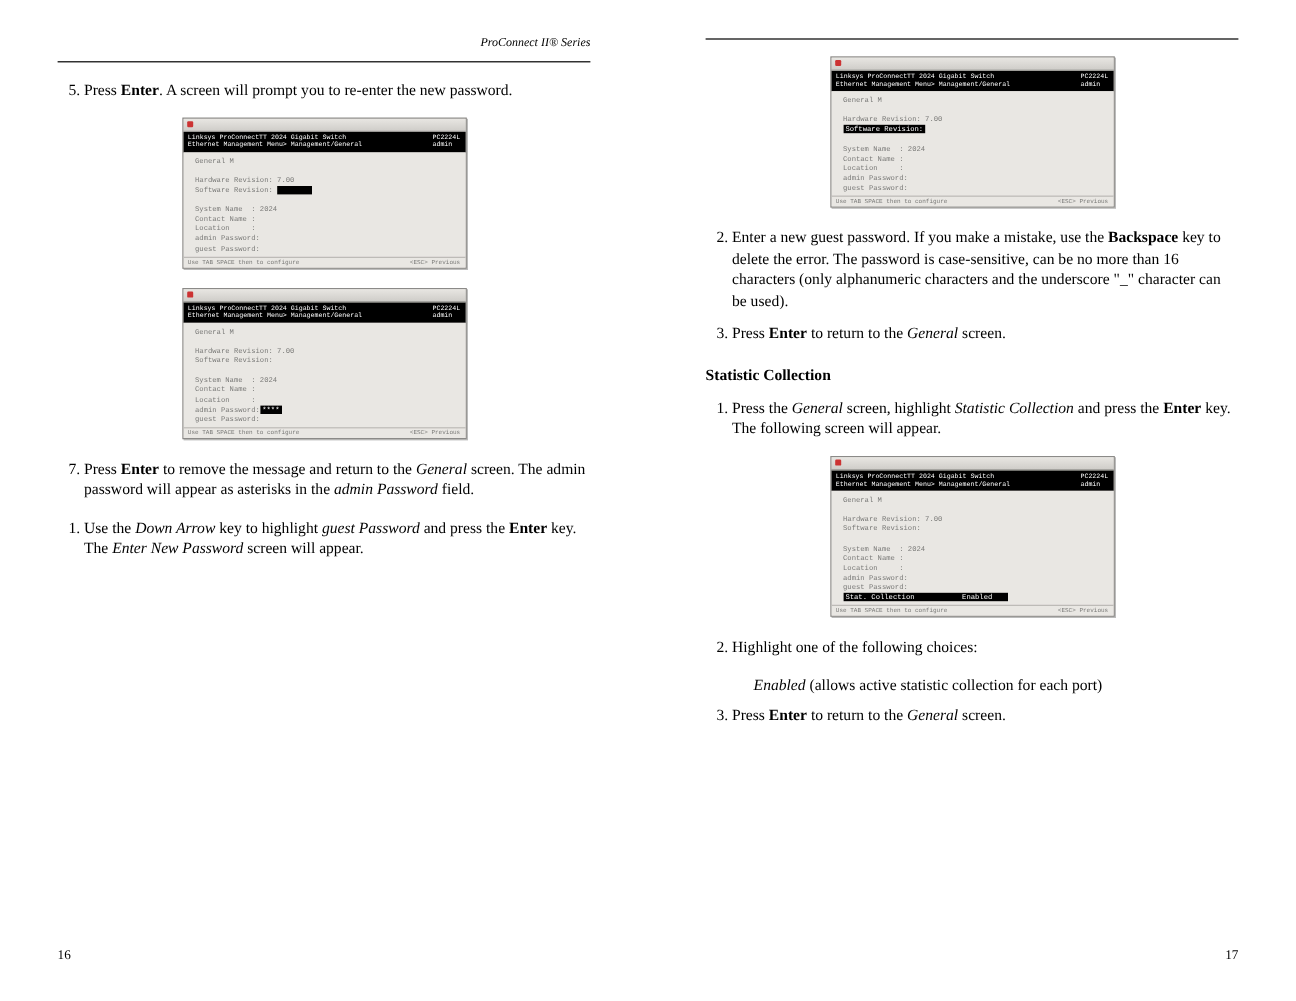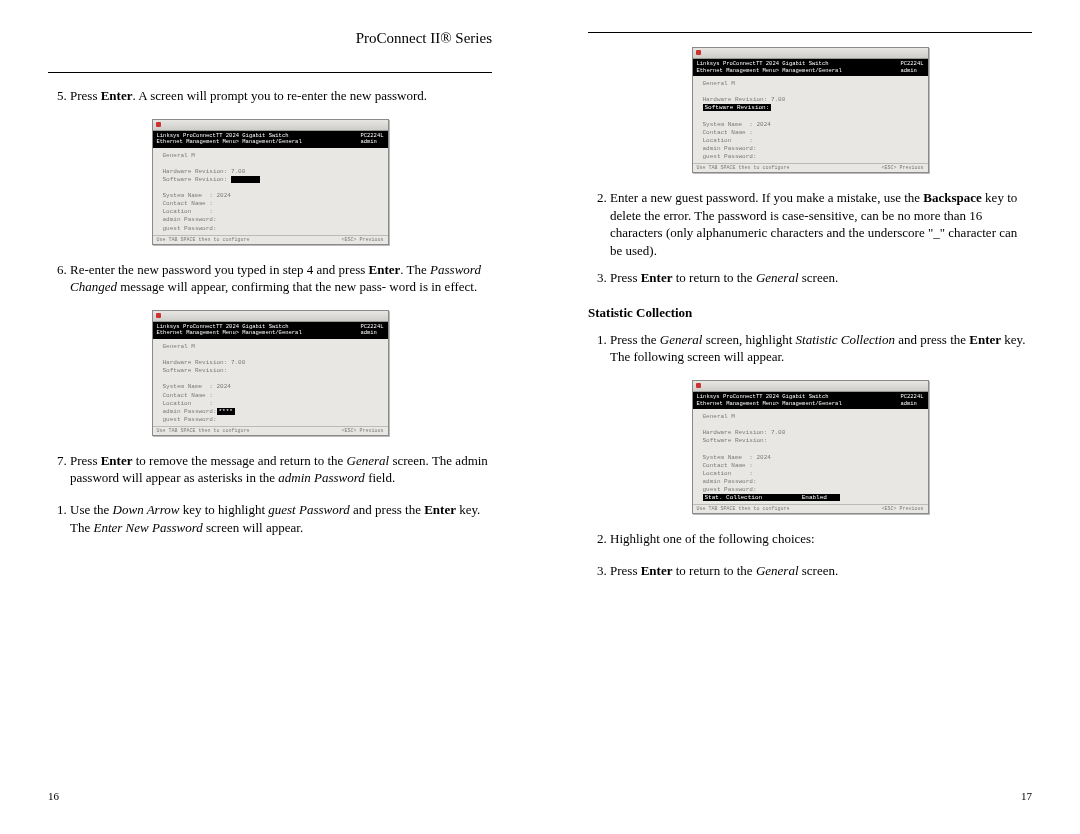--- a/index.html
+++ b/index.html
@@ -19,22 +19,23 @@
   }
   .page {
     width: 540px;
     height: 834px;
     box-sizing: border-box;
     padding: 30px 48px 20px 48px;
     position: relative;
   }
   .page-left  { border-right: 0; }
   .hdr {
-    font-size: 15px;
-    margin-bottom: 25px;
+    font-style: italic;
+    font-size: 10px;
+    margin-bottom: 10px;
   }
   .hdr.left  { text-align: right; }
   .hdr.right { text-align: left; }
   .rule {
     border: none;
     border-top: 1px solid #000;
     margin: 2px 0 14px 0;
   }
   ol.steps {
     margin: 0 0 14px 0;
@@ -148,26 +149,20 @@
             <div class="line"><span>admin Password:</span></div>
             <div class="line"><span>guest Password:</span></div>
           </div>
         <div class="statusbar">
           <span>Use TAB SPACE then to configure</span>
           <span>&lt;ESC&gt; Previous</span>
         </div>
       </div>
     </div>
 
-    <ol class="steps" start="6">
-      <li>
-        <span>Re-enter the new password you typed in step 4 and press </span><b>Enter</b><span>. The </span><i>Password Changed</i><span> message will appear, confirming that the new pass-</span>
-        <span>word is in effect.</span>
-      </li>
-    </ol>
 
     <div class="shot-wrap">
       <div class="shot">
         <div class="titlebar">
             <span class="dot"></span>
           </div>
         <div class="blackbar">
           <span>Linksys ProConnectTT 2024 Gigabit Switch
 Ethernet Management Menu&gt; Management/General</span>
           <span>PC2224L
@@ -288,20 +283,23 @@
         <div class="statusbar">
           <span>Use TAB SPACE then to configure</span>
           <span>&lt;ESC&gt; Previous</span>
         </div>
       </div>
     </div>
 
     <ol class="steps" start="2">
       <li>Highlight one of the following choices:</li>
     </ol>
+    <div class="indent-note">
+      <i>Enabled</i><span> (allows active statistic collection for each port)</span>
+    </div>
 
     <ol class="steps" start="3">
       <li>
         <span>Press </span><b>Enter</b><span> to return to the </span><i>General</i><span> screen.</span>
       </li>
     </ol>
 
     <div class="pgno right">17</div>
   </div>
 

